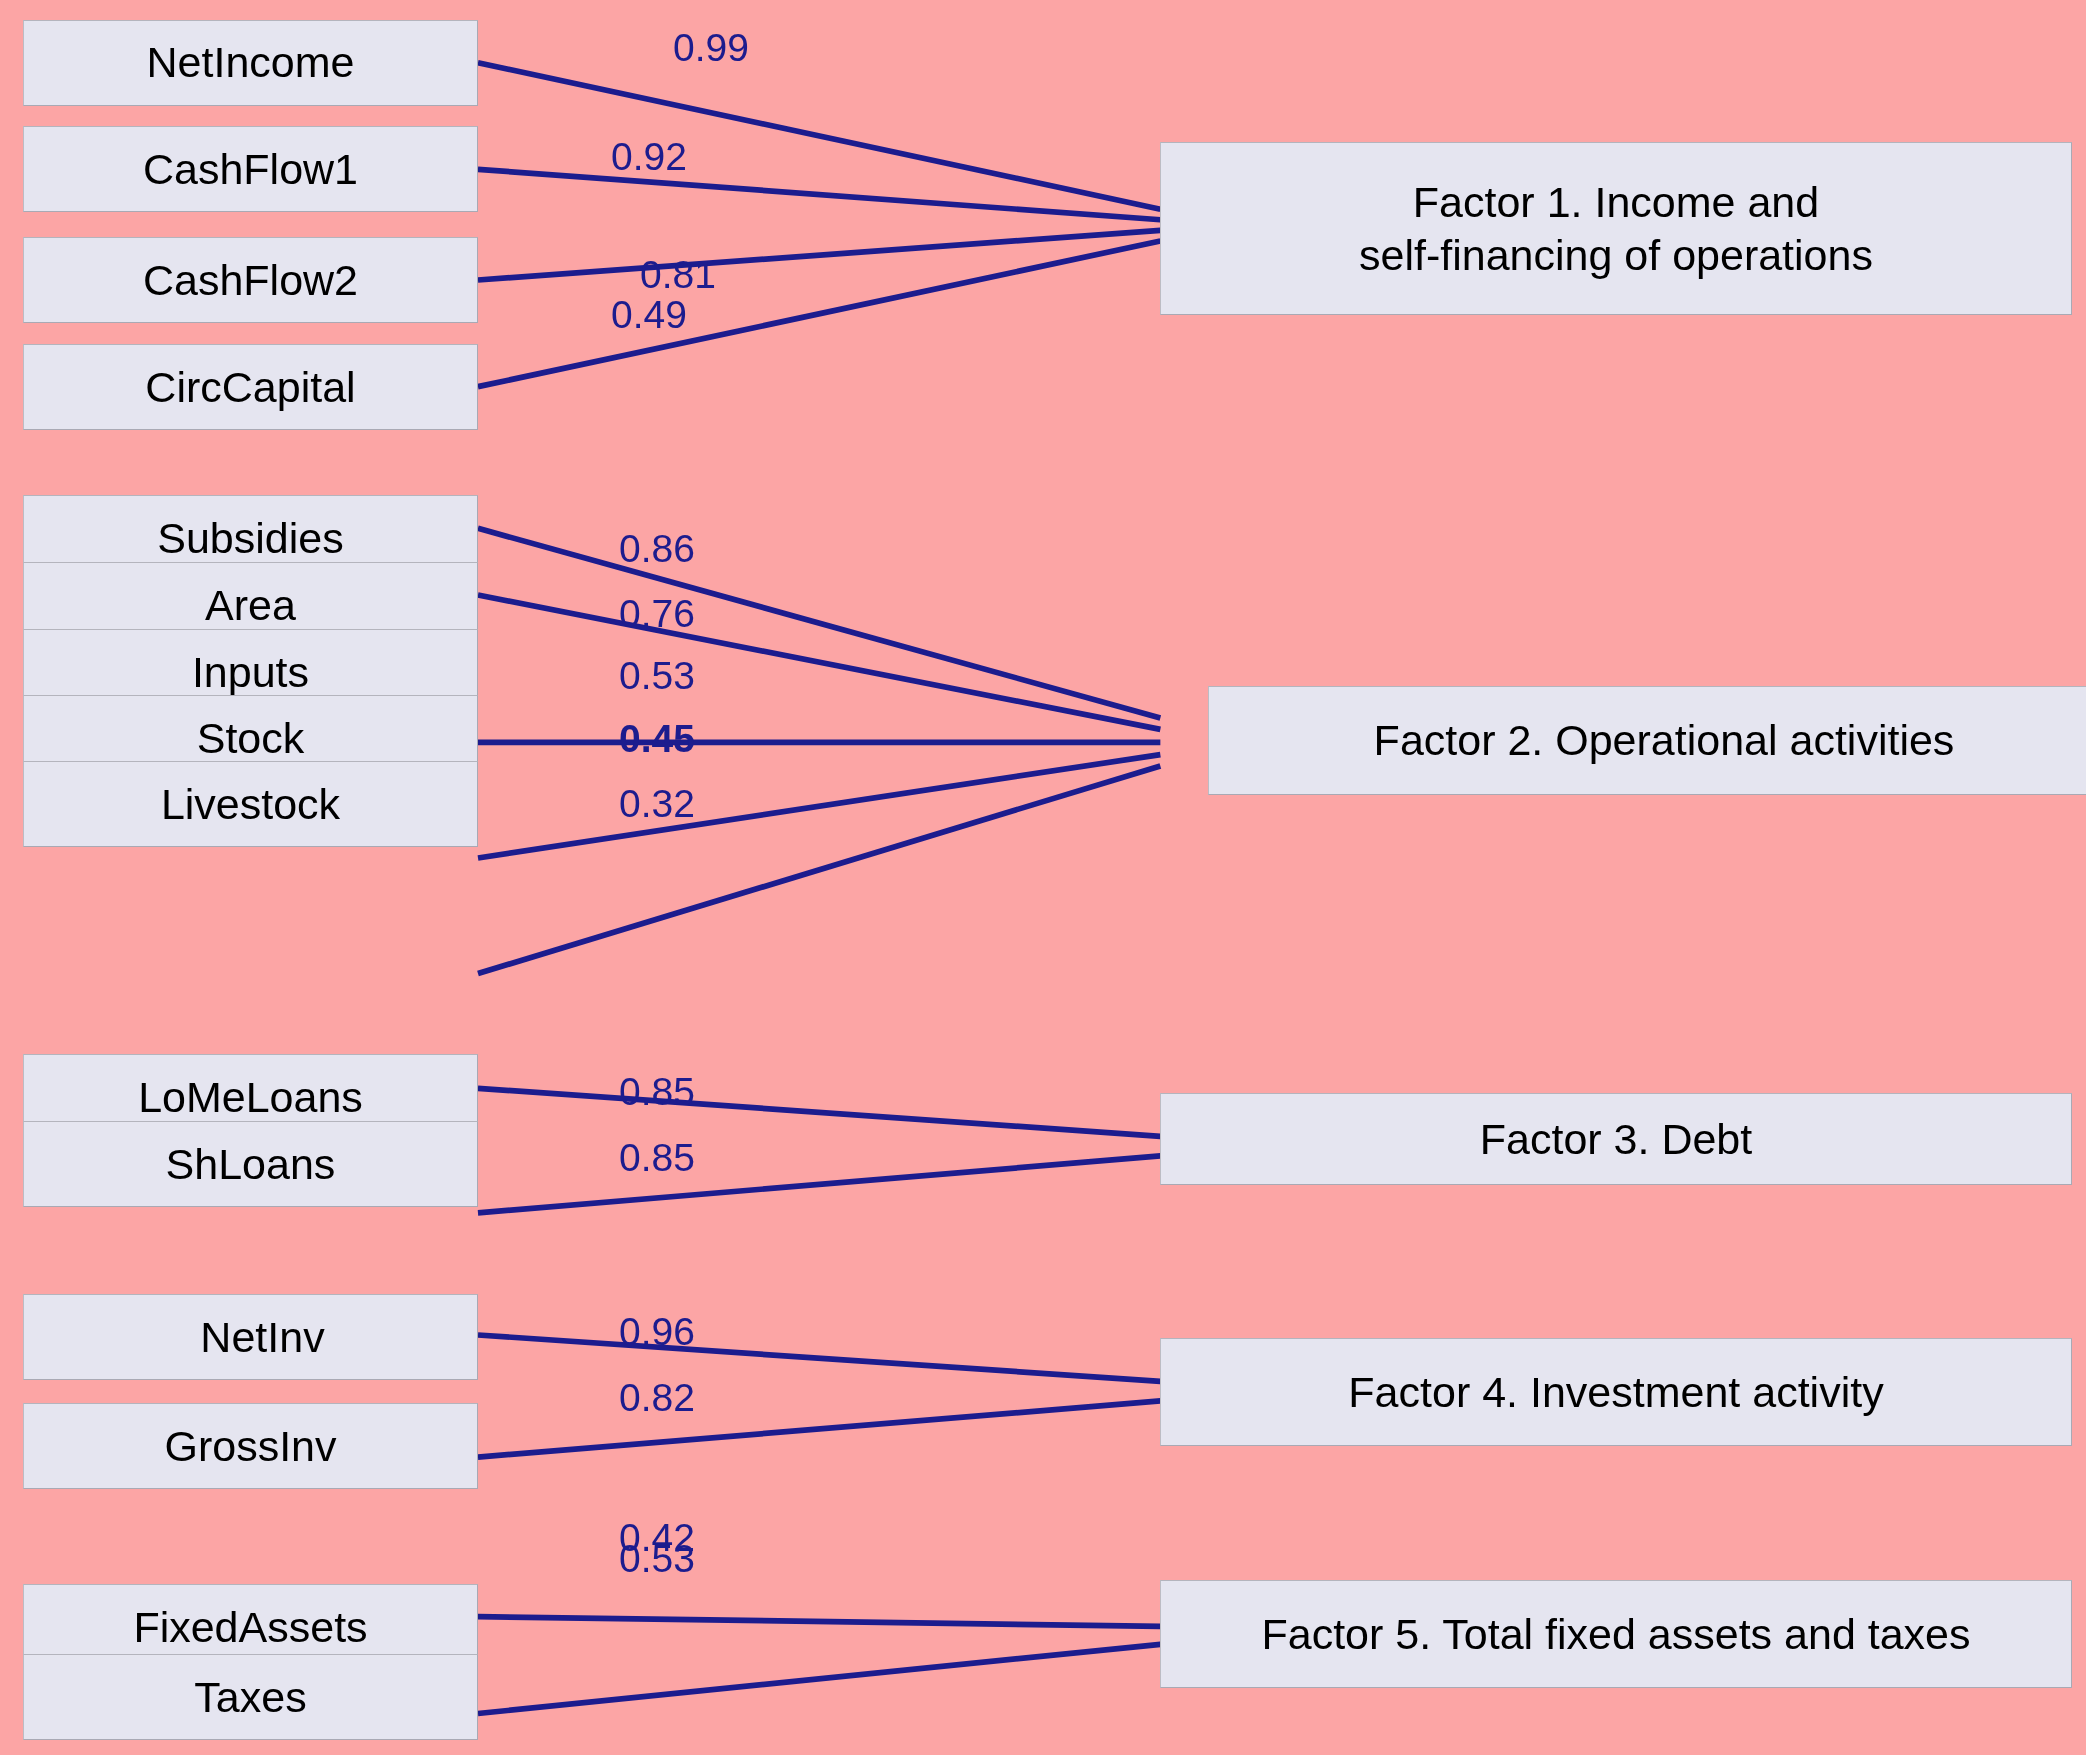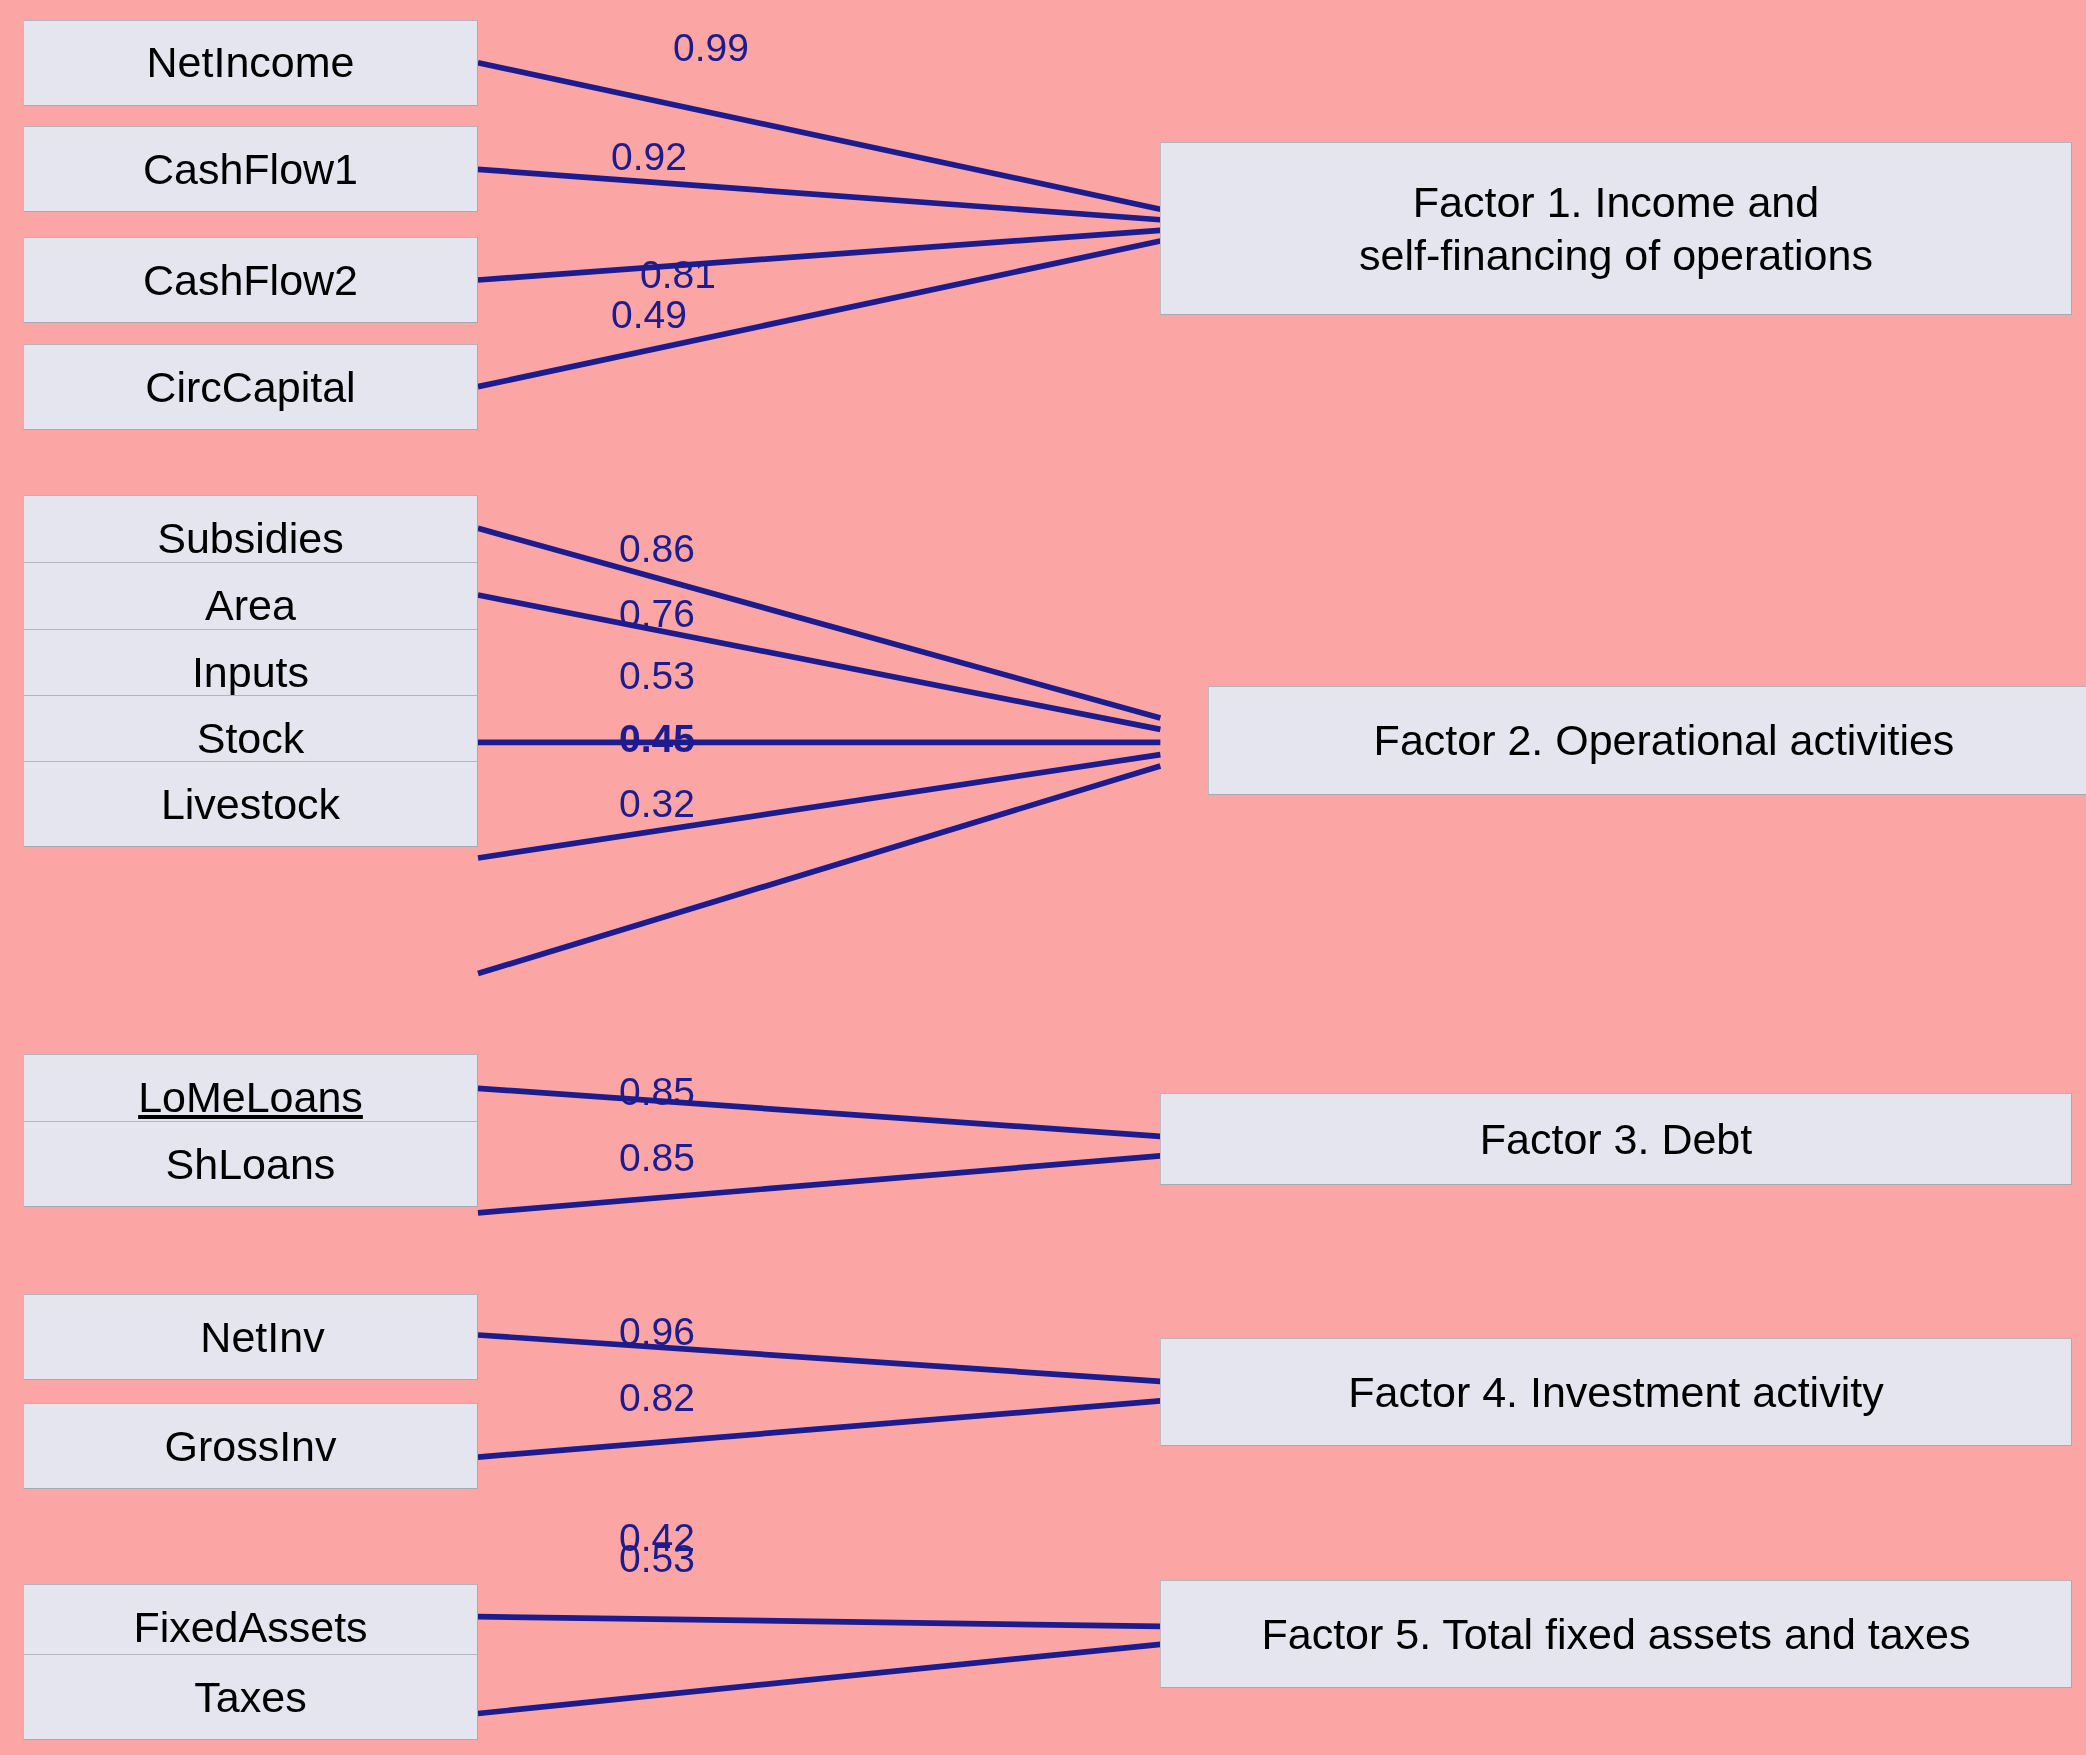--- a/index.html
+++ b/index.html
@@ -76,21 +76,21 @@
   <div id="variable-nodes">
       <div class="node var-node" style="top: 19.5px;"><span>NetIncome</span></div>
       <div class="node var-node" style="top: 126px;"><span>CashFlow1</span></div>
       <div class="node var-node" style="top: 237px;"><span>CashFlow2</span></div>
       <div class="node var-node" style="top: 344px;"><span>CircCapital</span></div>
       <div class="node var-node" style="top: 495px;"><span>Subsidies</span></div>
       <div class="node var-node" style="top: 562px;"><span>Area</span></div>
       <div class="node var-node" style="top: 629px;"><span>Inputs</span></div>
       <div class="node var-node" style="top: 695px;"><span>Stock</span></div>
       <div class="node var-node" style="top: 761px;"><span>Livestock</span></div>
-      <div class="node var-node" style="top: 1054px; text-decoration: underline;"><span>LoMeLoans</span></div>
+      <div class="node var-node" style="top: 1054px;"><span>LoMeLoans</span></div>
       <div class="node var-node" style="top: 1121px;"><span>ShLoans</span></div>
       <div class="node var-node" style="top: 1294px; padding-left: 24px;"><span>NetInv</span></div>
       <div class="node var-node" style="top: 1403px;"><span>GrossInv</span></div>
       <div class="node var-node" style="top: 1584px; justify-content: center;"><span>FixedAssets</span></div>
       <div class="node var-node" style="top: 1654px;"><span>Taxes</span></div>
     </div>
 
   <div id="factor-nodes">
       <div class="node factor-node" style="top: 142px; height: 173px;"><span>Factor 1. Income and
 self-financing of operations</span></div>

